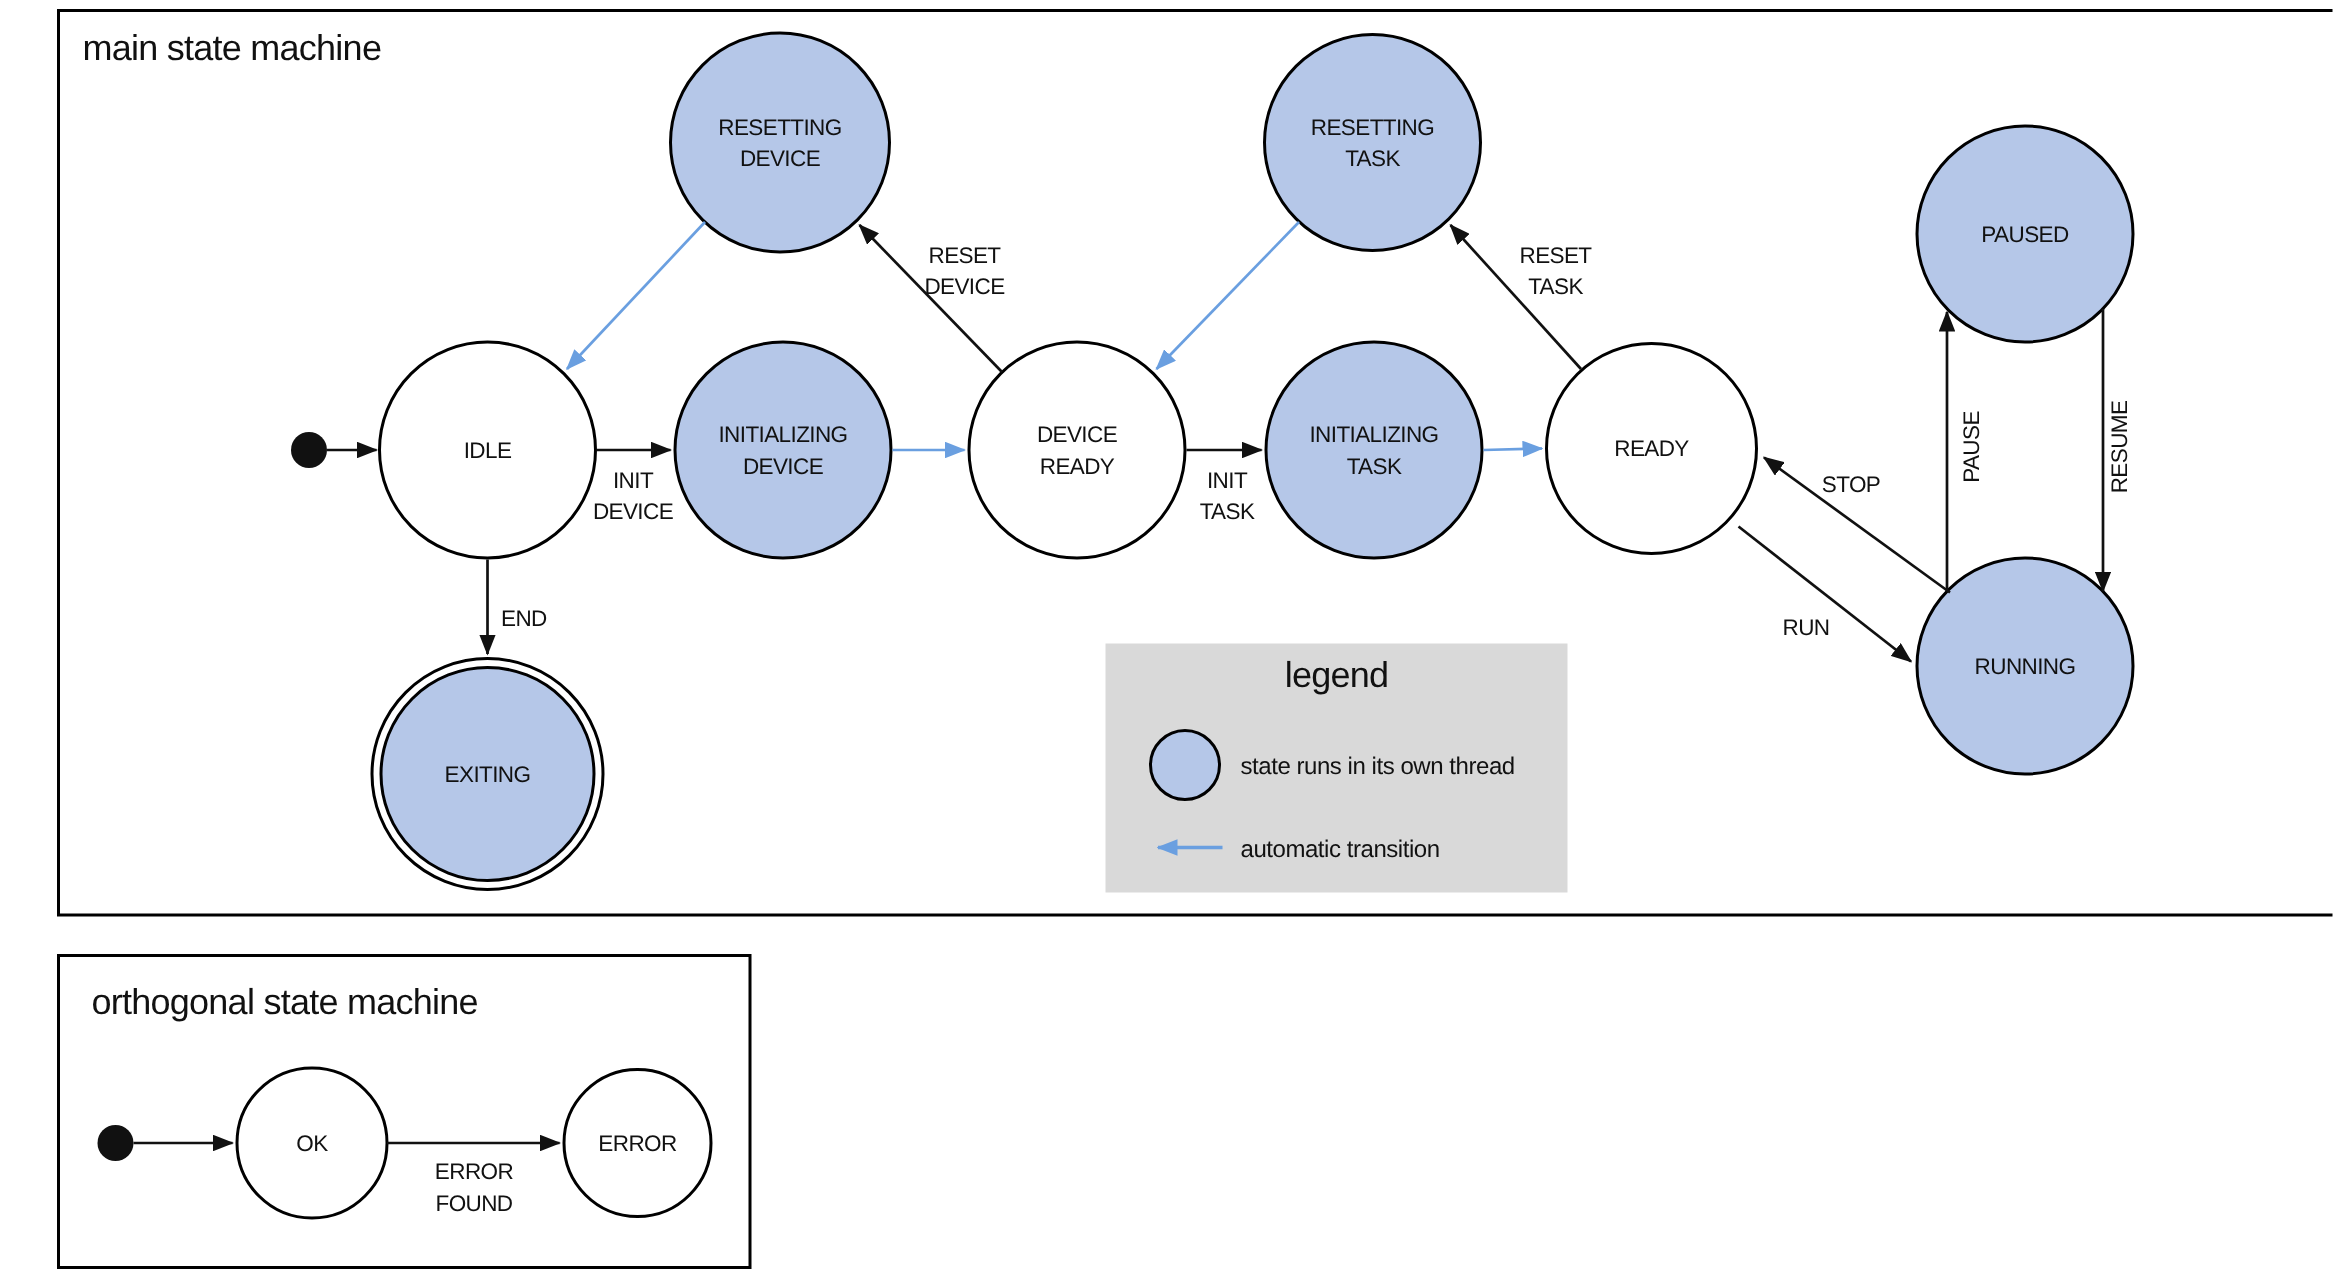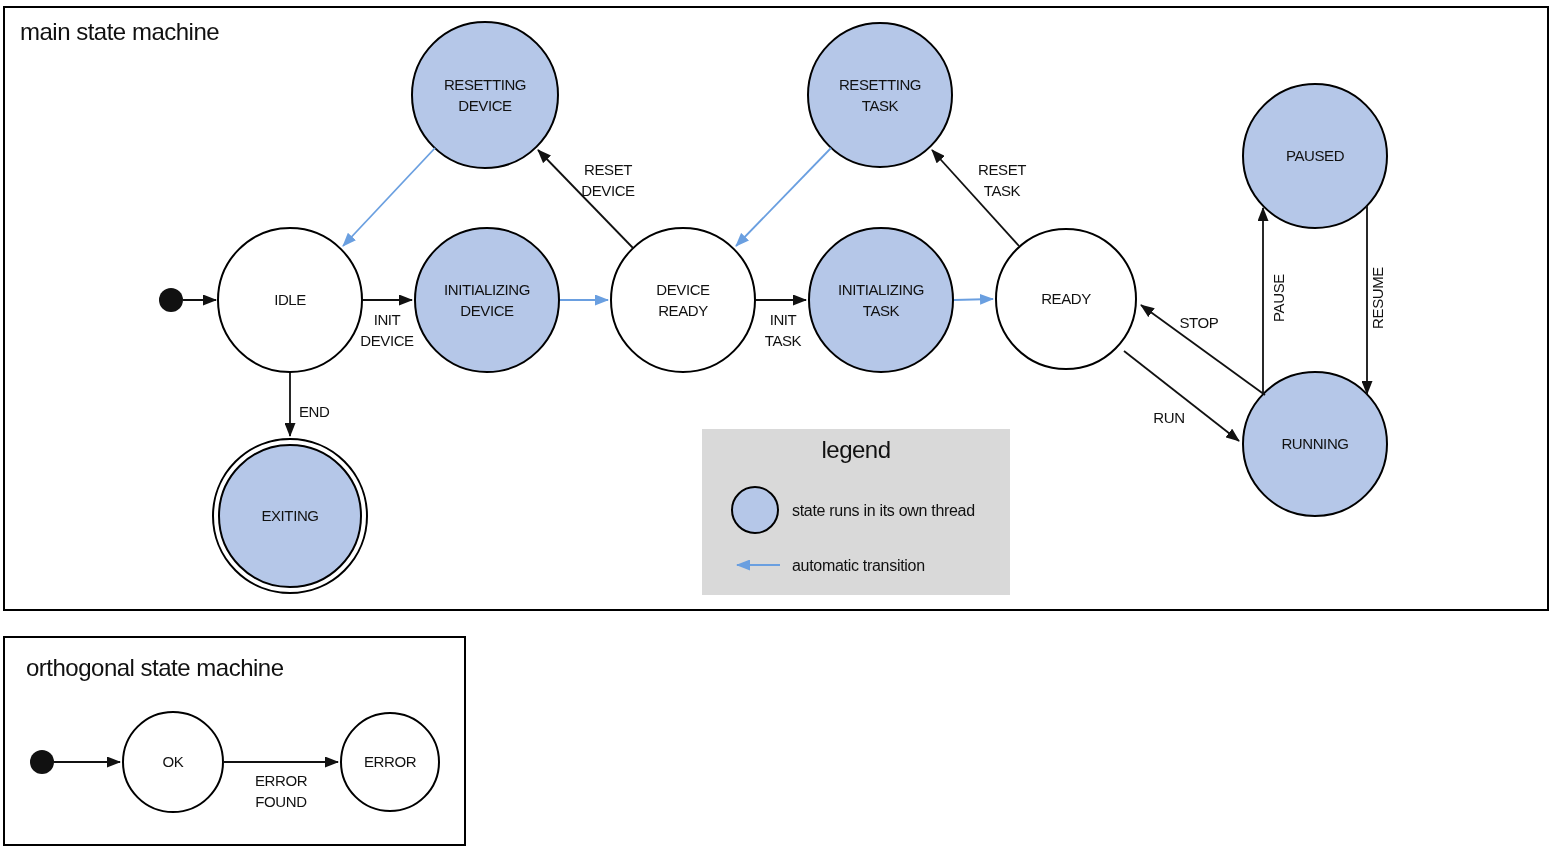--- a/index.html
+++ b/index.html
@@ -1,16 +1,16 @@
 <!DOCTYPE html>
 <html><head>
 <meta charset="utf-8">
 <style>
   html,body{margin:0;padding:0;background:#ffffff;}
-  #stage{width:1393px;height:852px;position:relative;}
+  #stage{width:1393px;height:852px;position:relative;margin-left:35px;}
   svg{display:block;}
   .frame{fill:none;stroke:#000000;stroke-width:2;}
   .ring{stroke:#000000;stroke-width:2;}
   .title{font-family:"Liberation Sans",sans-serif;font-size:24px;letter-spacing:-0.5px;fill:#111111;}
   .lbl{font-family:"Liberation Sans",sans-serif;font-size:15px;letter-spacing:-0.4px;fill:#111111;}
   .legend-title{font-family:"Liberation Sans",sans-serif;font-size:24px;letter-spacing:-0.5px;fill:#111111;}
   .legend-lbl{font-family:"Liberation Sans",sans-serif;font-size:16px;letter-spacing:-0.3px;fill:#111111;}
 </style>
 </head>
 <body>

